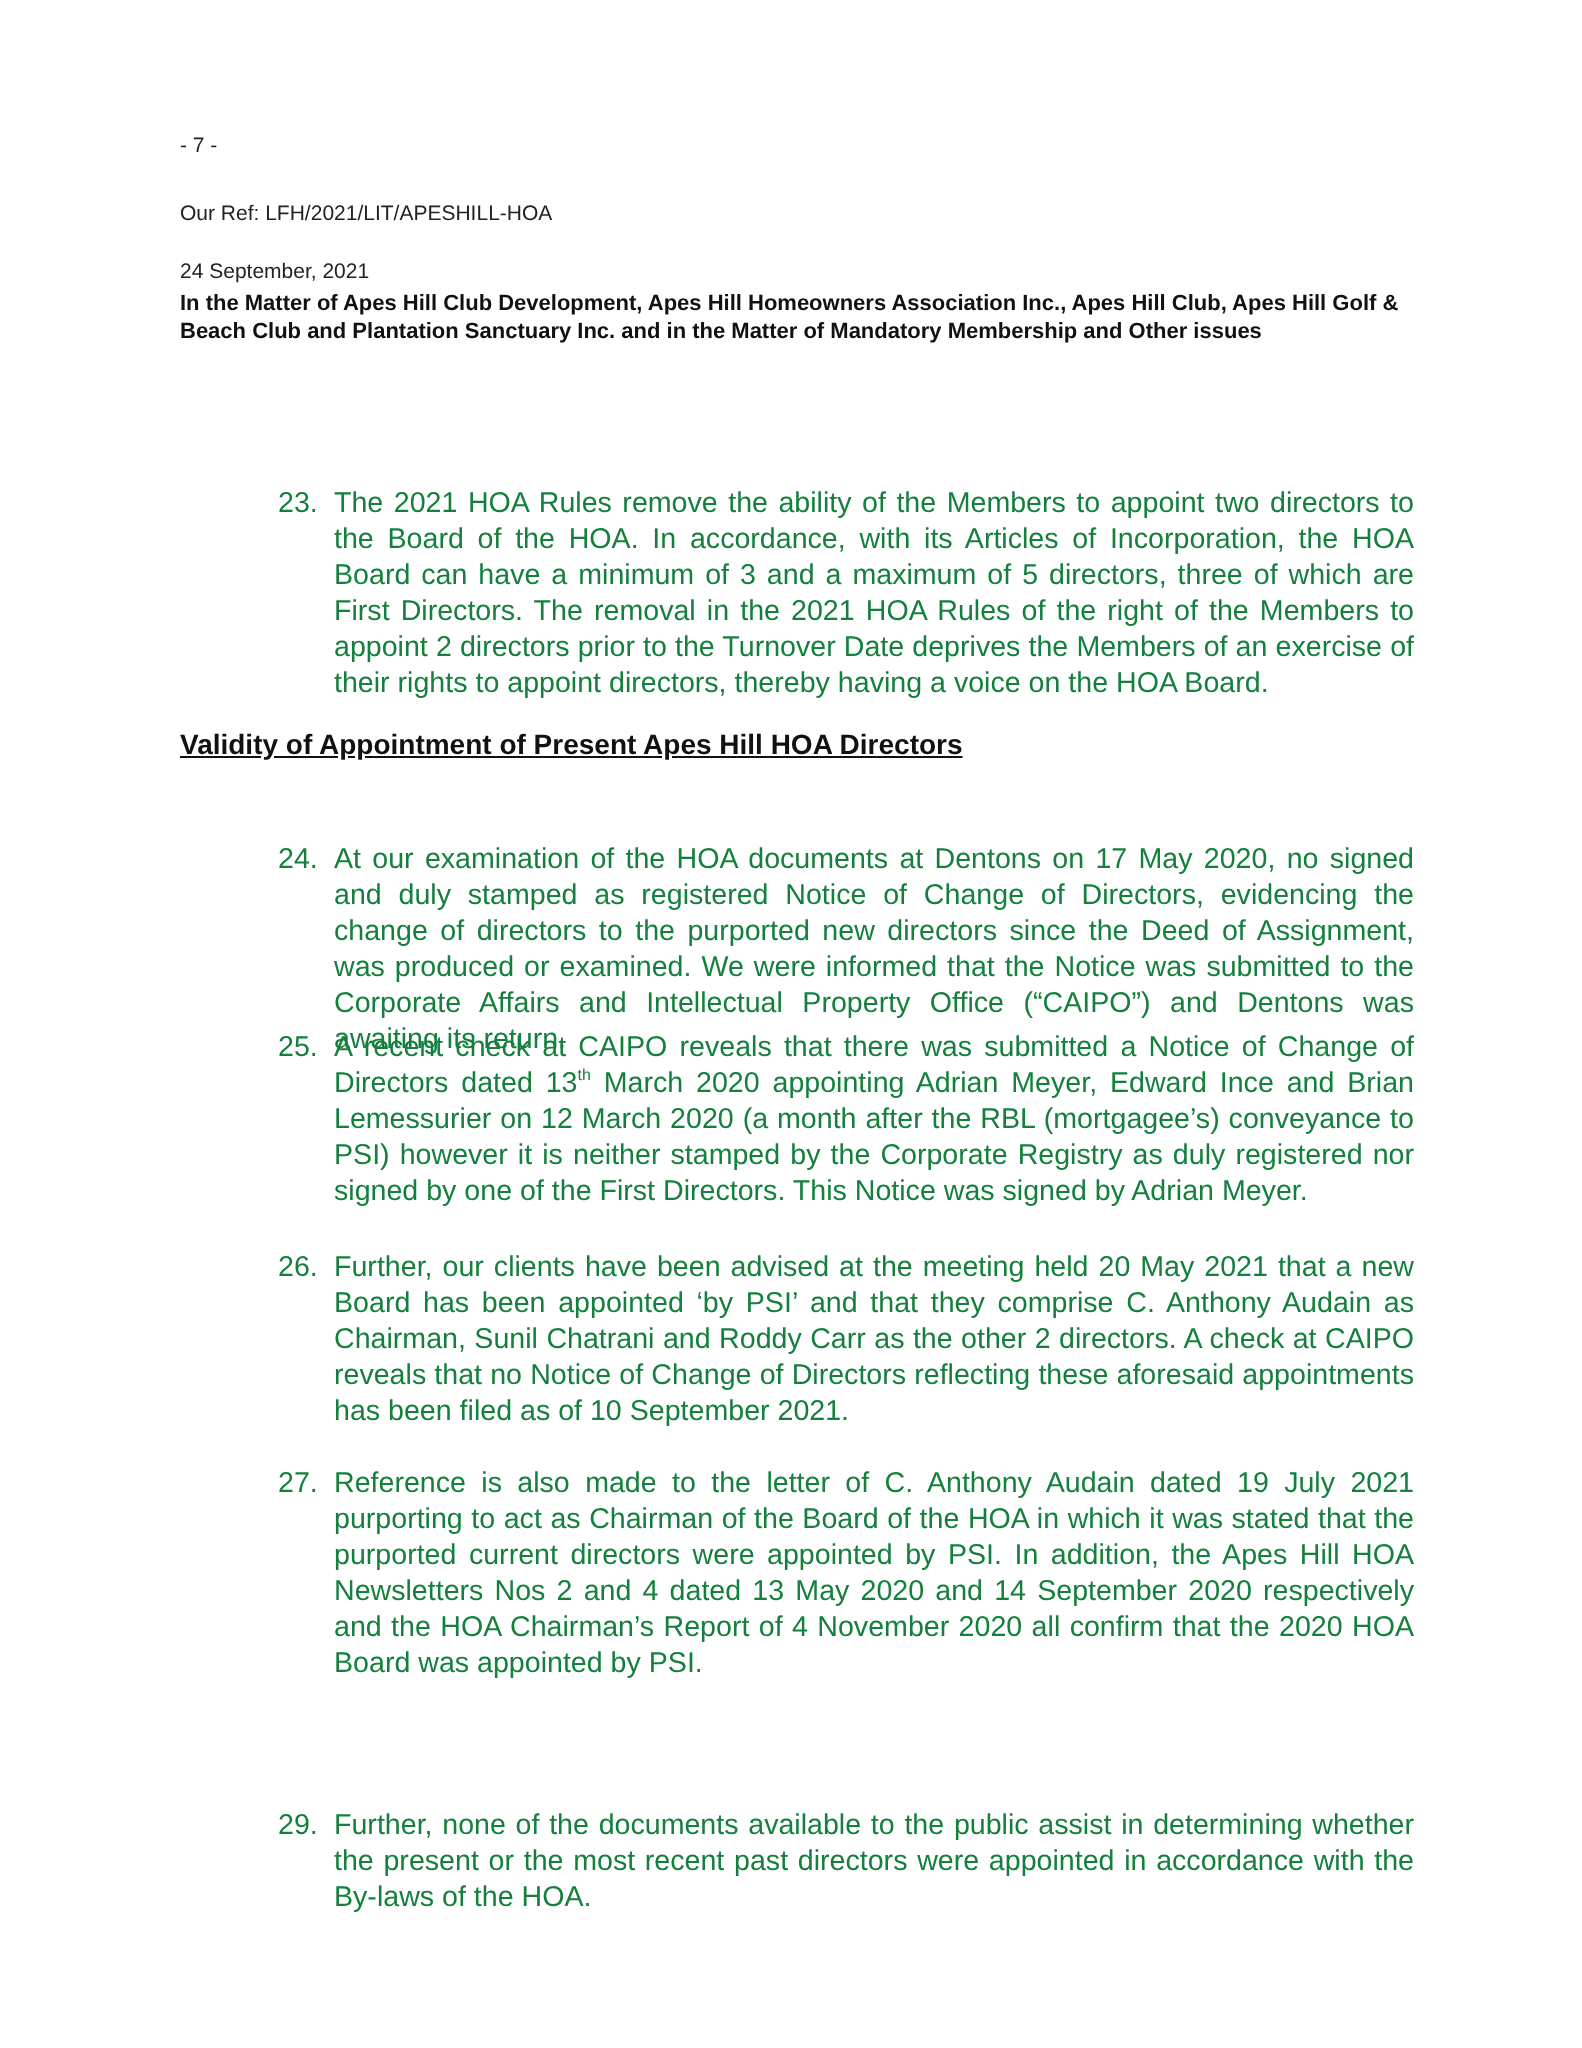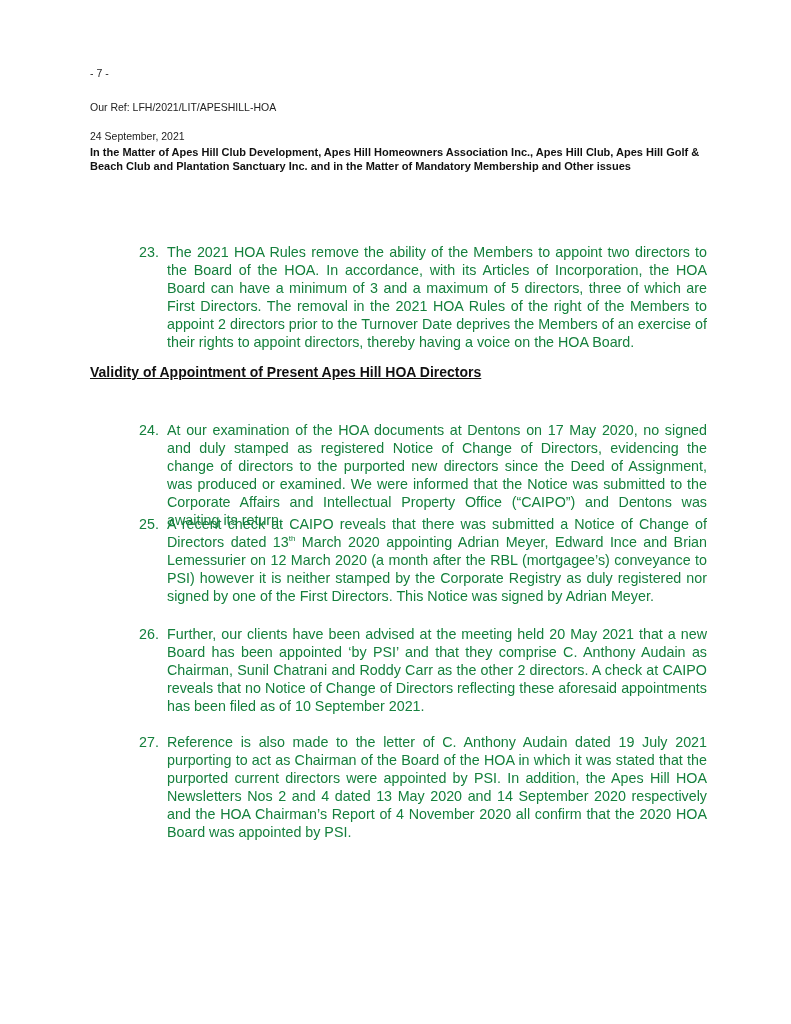--- a/index.html
+++ b/index.html
@@ -113,14 +113,18 @@
     <span class="num">26.</span>
     <span class="body">Further, our clients have been advised at the meeting held 20 May 2021 that a new Board has been appointed ‘by PSI’ and that they comprise C. Anthony Audain as Chairman, Sunil Chatrani and Roddy Carr as the other 2 directors.  A check at CAIPO reveals that no Notice of Change of Directors reflecting these aforesaid appointments has been filed as of 10 September 2021.</span>
   </div>
 
   <div class="para p27">
     <span class="num">27.</span>
     <span class="body">Reference is also made to the letter of C. Anthony Audain dated 19 July 2021 purporting to act as Chairman of the Board of the HOA in which it was stated that the purported current directors were appointed by PSI. In addition, the Apes Hill HOA Newsletters Nos 2 and 4 dated 13 May 2020 and 14 September 2020 respectively and the HOA Chairman’s Report of 4 November 2020 all confirm that the 2020 HOA Board was appointed by PSI.</span>
   </div>
 
 
+  <div class="para p29">
+    <span class="num">29.</span>
+    <span class="body">Further, none of the documents available to the public assist in determining whether the present or the most recent past directors were appointed in accordance with the By-laws of the HOA.</span>
+  </div>
 
 </div>
 
 </body></html>

